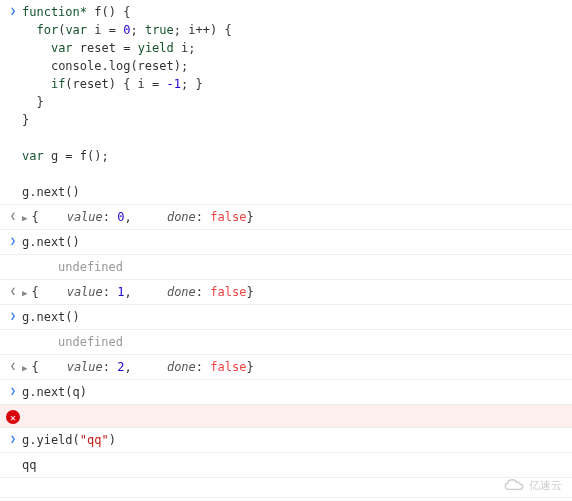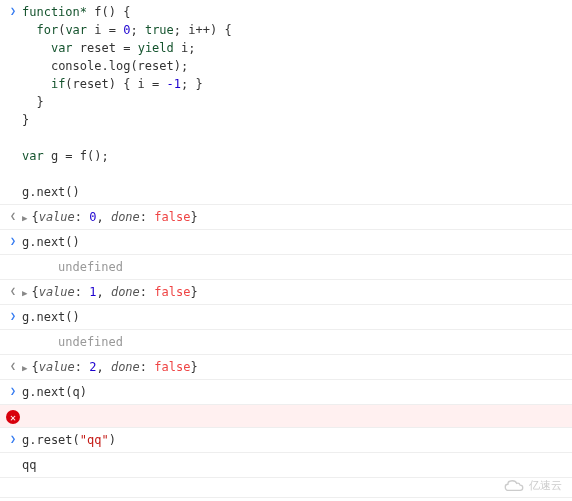--- a/index.html
+++ b/index.html
@@ -9,26 +9,26 @@
 .row.output { border-bottom: 1px solid #eee; }
 .gutter { width: 18px; flex-shrink: 0; display: flex; justify-content: center; padding-top: 2px; }
 .chev { color: #888; font-size: 10px; }
 .chev.in { color: #367cf1; }
 .triangle { color: #888; font-size: 9px; margin-right: 4px; }
 .content { flex: 1; white-space: pre; line-height: 1.5; color: #333; padding-right: 8px; }
 .kw { color: #14532d; }
 .str { color: #c41a16; }
 .num { color: #1c00cf; }
 .bool { color: #ef4444; }
-.prop { color: #565656; font-style: italic; }
+.prop { color: #565656; font-style: italic; margin-left: 28px; }
 .undef { color: #999; margin-left: 36px; }
 .err-row { background: #fff0f0; }
 .err-icon { width: 14px; height: 14px; background: #d8000c; border-radius: 50%; color: #fff; display: flex; align-items: center; justify-content: center; font-size: 10px; font-weight: bold; }
 .err-text { color: #d8000c; }
-.watermark { position: absolute; bottom: 8px; right: 10px; color: #ccc; font-size: 11px; font-family: Arial, sans-serif; display: flex; align-items: center; gap: 4px; }
+.watermark { position: absolute; bottom: 8px; right: 10px; color: #ccc; font-size: 11px; font-family: Arial, sans-serif; display: flex; gap: 4px; }
 .cloud { width: 22px; height: 14px; }
 </style>
 </head>
 <body>
 
 <div class="console">
 
   <div class="row">
     <div class="gutter">
         <span class="chev in">❯</span>
@@ -101,21 +101,21 @@
   <div class="row err-row">
     <div class="gutter">
         <div class="err-icon">✕</div>
       </div>
   </div>
 
   <div class="row">
     <div class="gutter">
         <span class="chev in">❯</span>
       </div>
-    <div class="content"><span>g.reset(</span><span class="str">"qq"</span><span>)</span></div>
+    <div class="content"><span>g.yield(</span><span class="str">"qq"</span><span>)</span></div>
   </div>
 
   <div class="row output">
     <div class="gutter"></div>
     <div class="content">qq</div>
   </div>
 
   <div class="row output">
     
     

